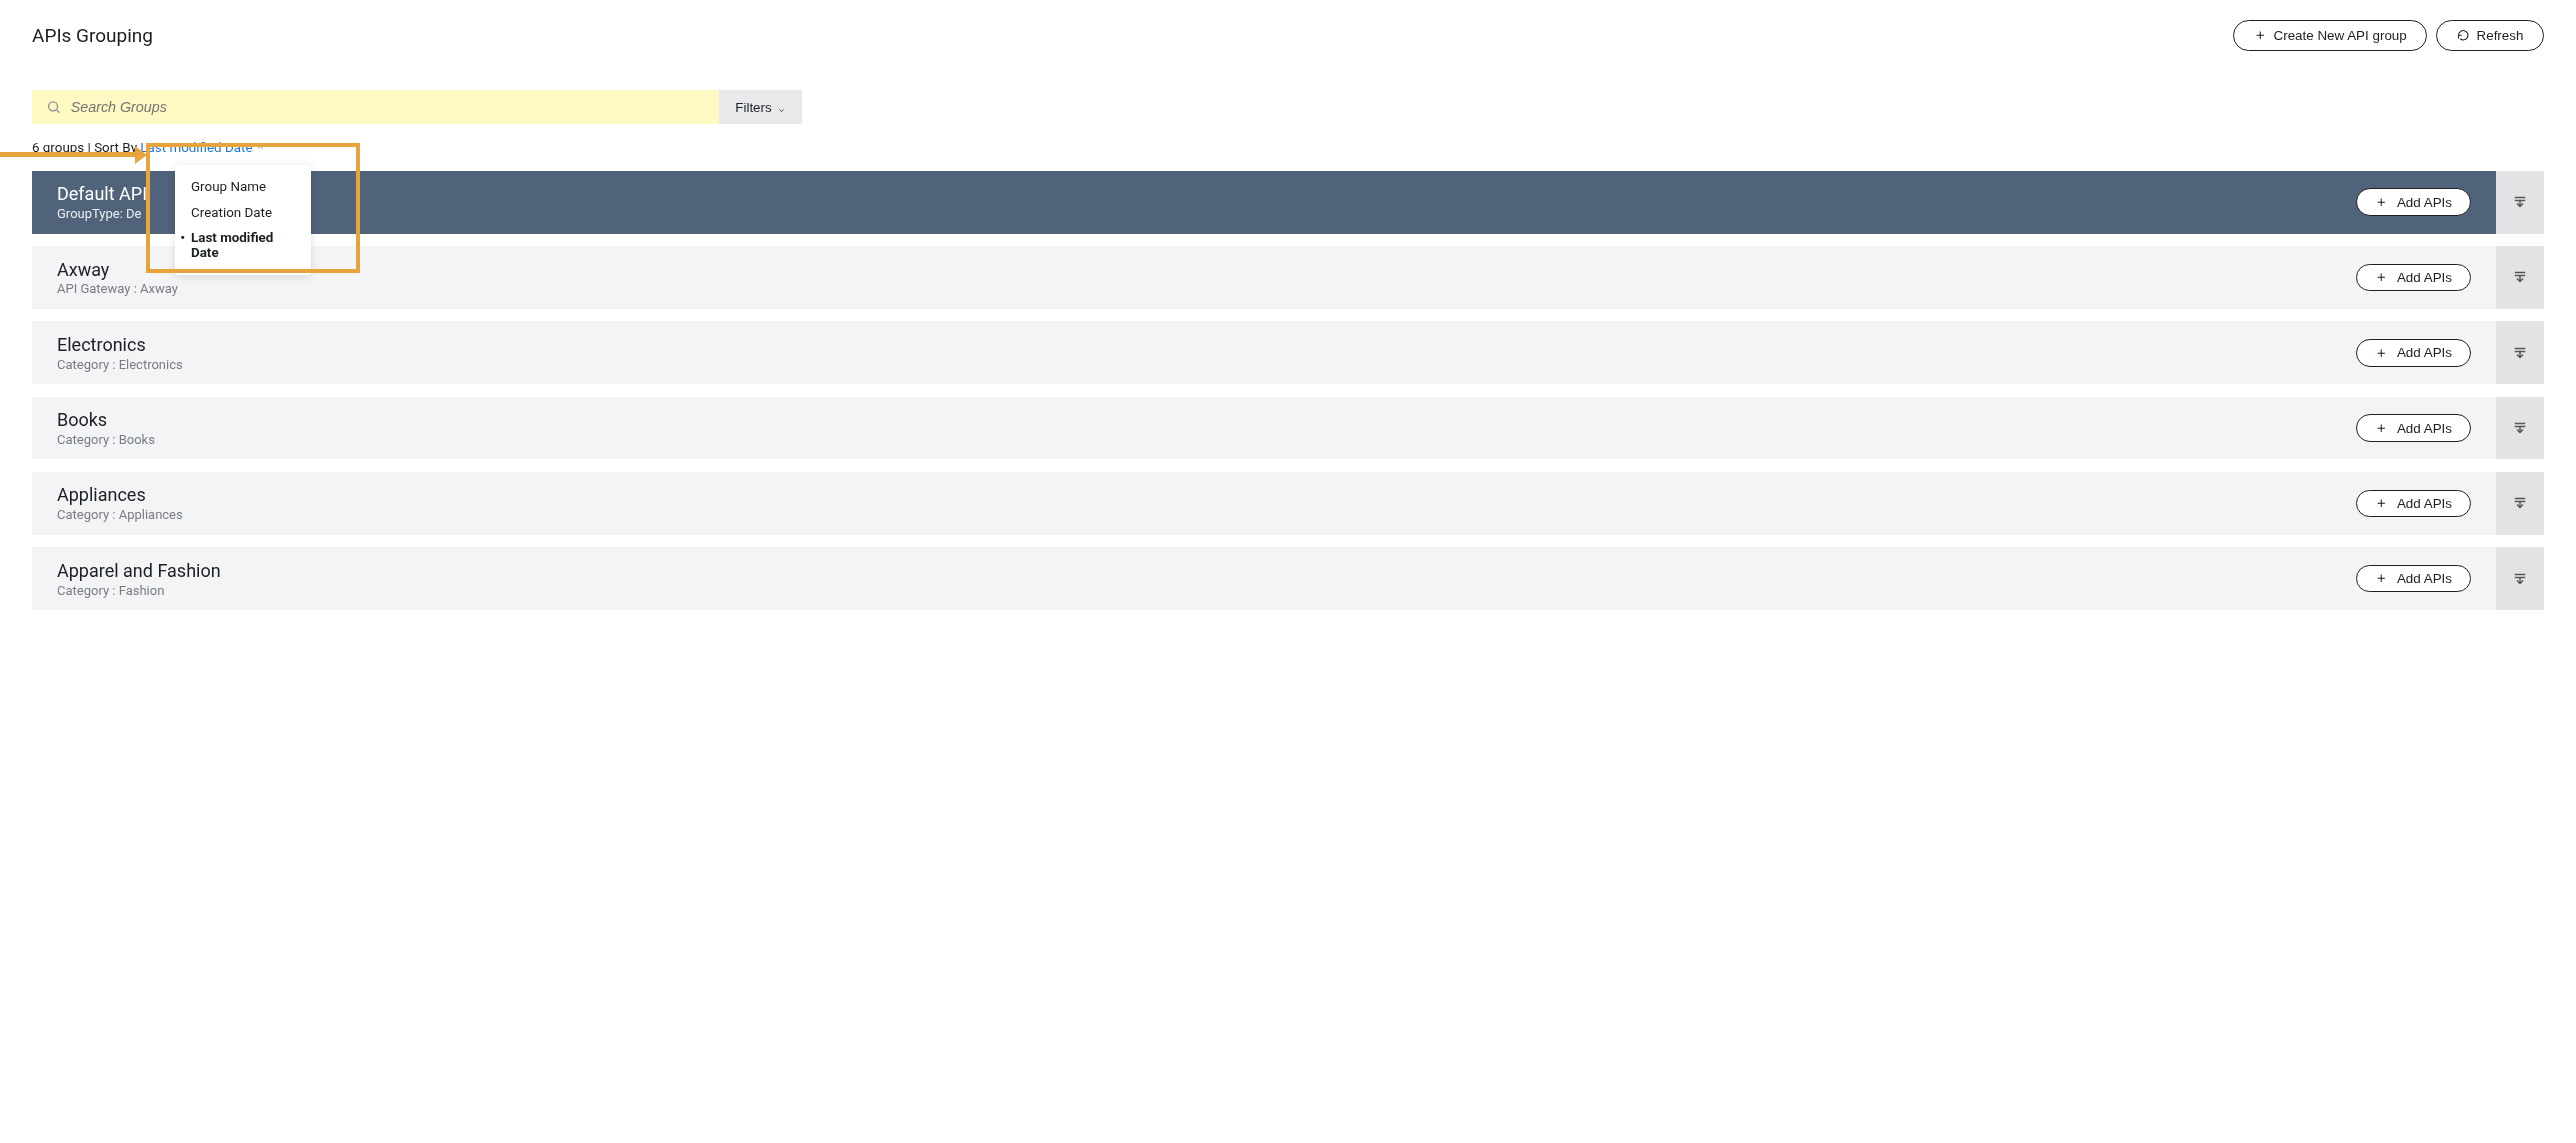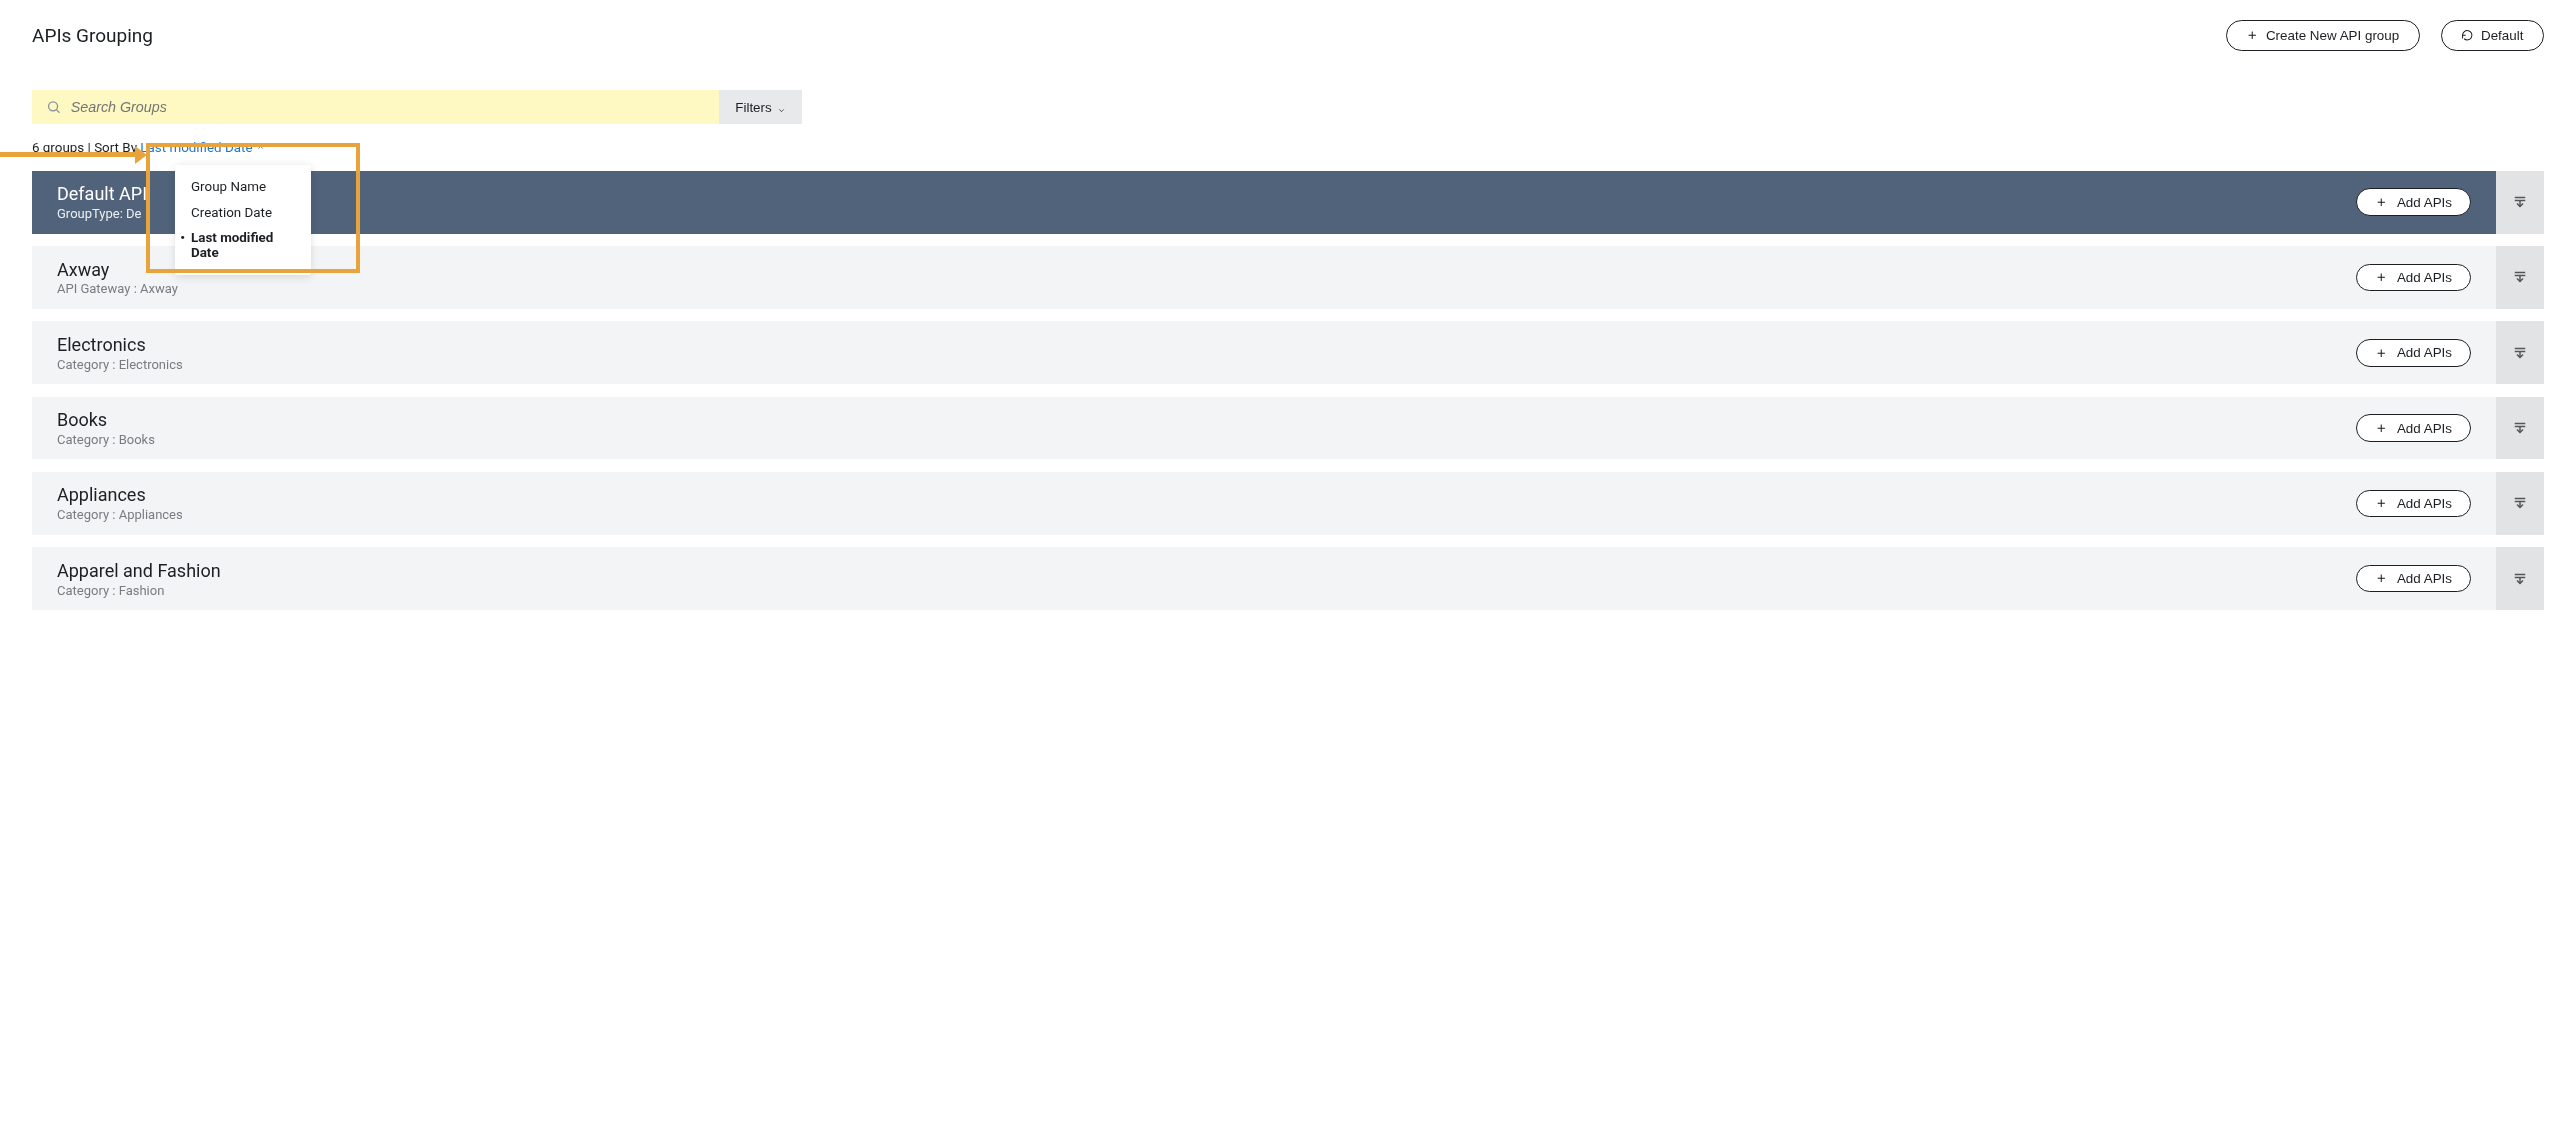--- a/index.html
+++ b/index.html
@@ -13,21 +13,21 @@
     display: flex;
     justify-content: space-between;
     align-items: center;
     margin-bottom: 39px;
   }
   .page-title {
     font-size: 19px;
     font-weight: 400;
     color: #1c1f23;
   }
-  .header-actions { display: flex; gap: 21px; }
+  .header-actions { display: flex; gap: 9px; }
   .btn {
     display: inline-flex;
     align-items: center;
     gap: 7.1px;
     border: 0.9px solid #1c1f23;
     background: #fff;
     border-radius: 21.4px;
     padding: 7.1px 19.6px;
     font-size: 13.4px;
     cursor: pointer;
@@ -189,21 +189,21 @@
           <line x1="12" y1="5" x2="12" y2="19"></line>
           <line x1="5" y1="12" x2="19" y2="12"></line>
         </svg>
       <span>Create New API group</span>
     </button>
     <button class="btn">
       <svg viewBox="0 0 24 24" fill="none" stroke="currentColor" stroke-width="2">
           <path d="M3 12a9 9 0 1 1 3 6.7"></path>
           <polyline points="3 18 3 12 9 12"></polyline>
         </svg>
-      <span>Default</span>
+      <span>Refresh</span>
     </button>
   </div>
 </div>
 
 <div class="search-row">
   <div class="search-box">
     <svg viewBox="0 0 24 24" fill="none" stroke-width="2">
         <circle cx="11" cy="11" r="7"></circle>
         <line x1="21" y1="21" x2="16.5" y2="16.5"></line>
       </svg>

